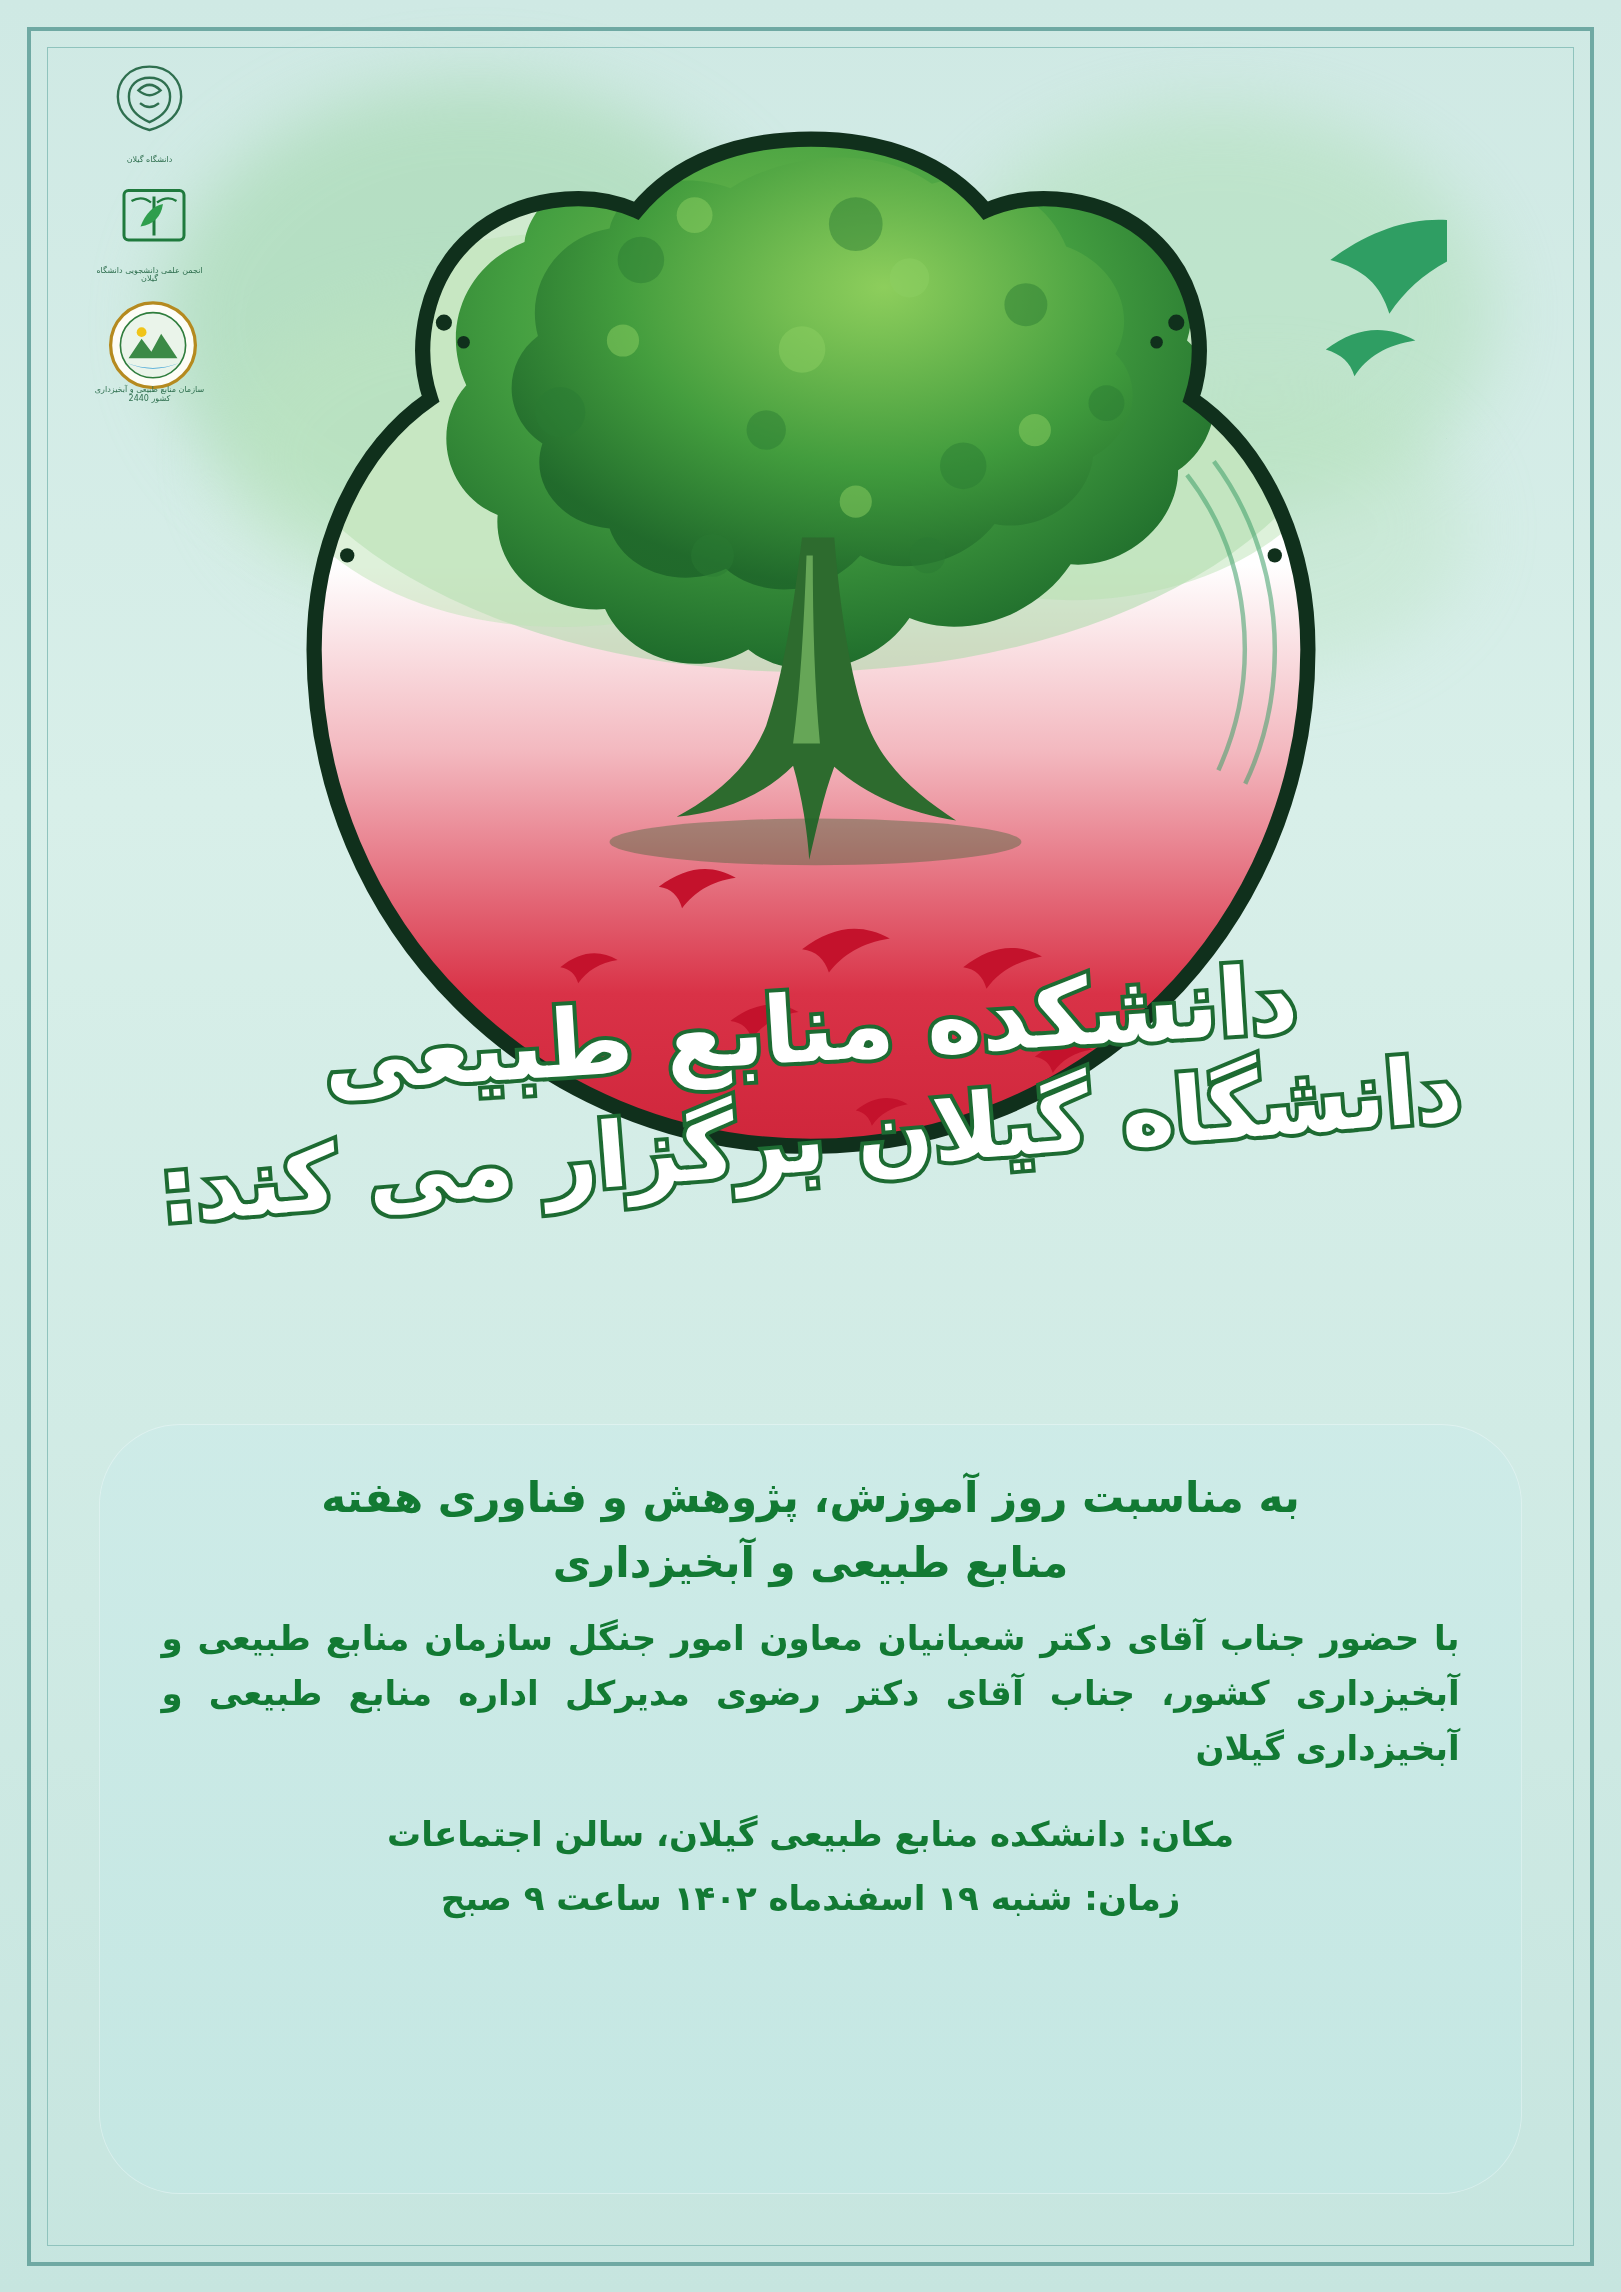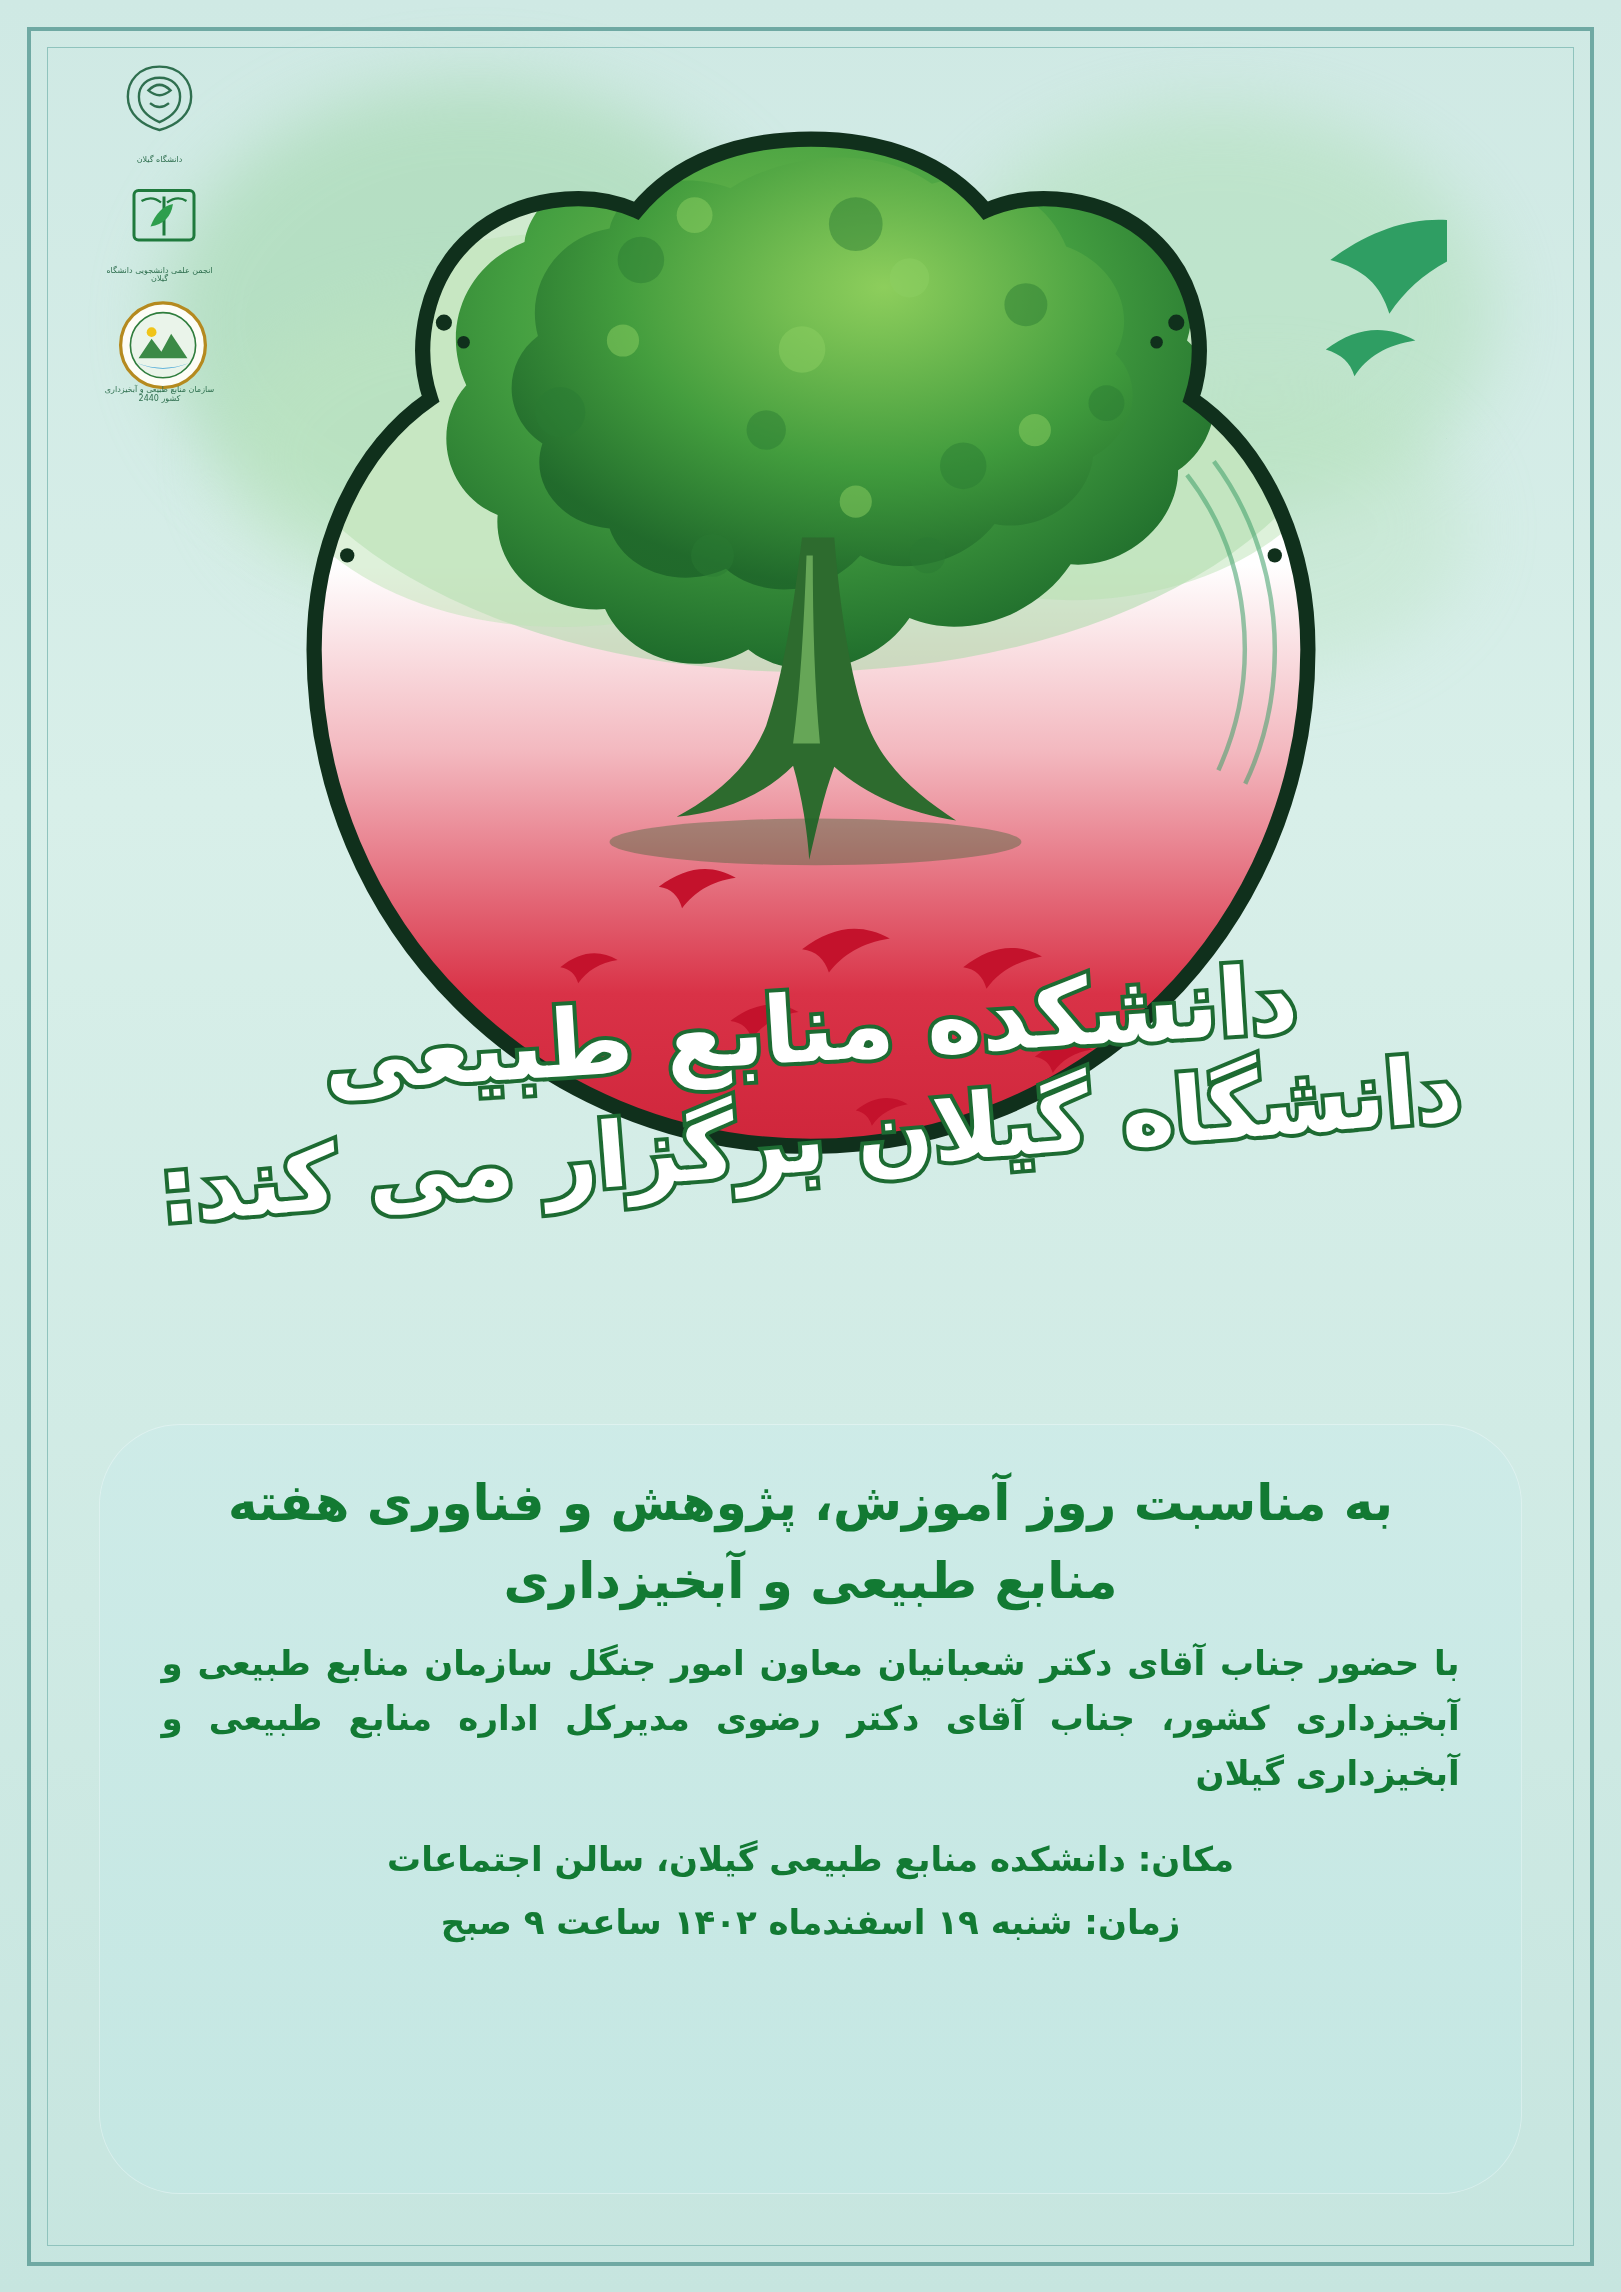--- a/index.html
+++ b/index.html
@@ -84,21 +84,21 @@
     border-radius: 81px;
     box-shadow: 0 0 0 0.9px rgba(255,255,255,.35) inset;
     padding: 41px 57px 36px 57px;
     box-sizing: border-box;
     text-align: center;
     z-index: 7;
   }
   .headline {
     color: #127a33;
     font-weight: bold;
-    font-size: 50px;
+    font-size: 42px;
     line-height: 1.55;
     margin: 0 0 7.2px 0;
     letter-spacing: -0.9px;
   }
   .headline .l2 { display:block; }
   .body-text {
     color: #127a33;
     font-weight: bold;
     font-size: 34px;
     line-height: 1.62;
@@ -113,21 +113,21 @@
     font-size: 34px;
     line-height: 1.7;
     margin-top: 30px;
     text-align: center;
   }
   .meta div { margin-top: 5.4px; }
 
   
   .logos {
     position: absolute;
-    left: 79px;
+    left: 69px;
     top: 54px;
     width: 143px;
     z-index: 9;
   }
   .logo {
     width: 125px;
     height: 107px;
     margin-bottom: 12.5px;
     position: relative;
   }

